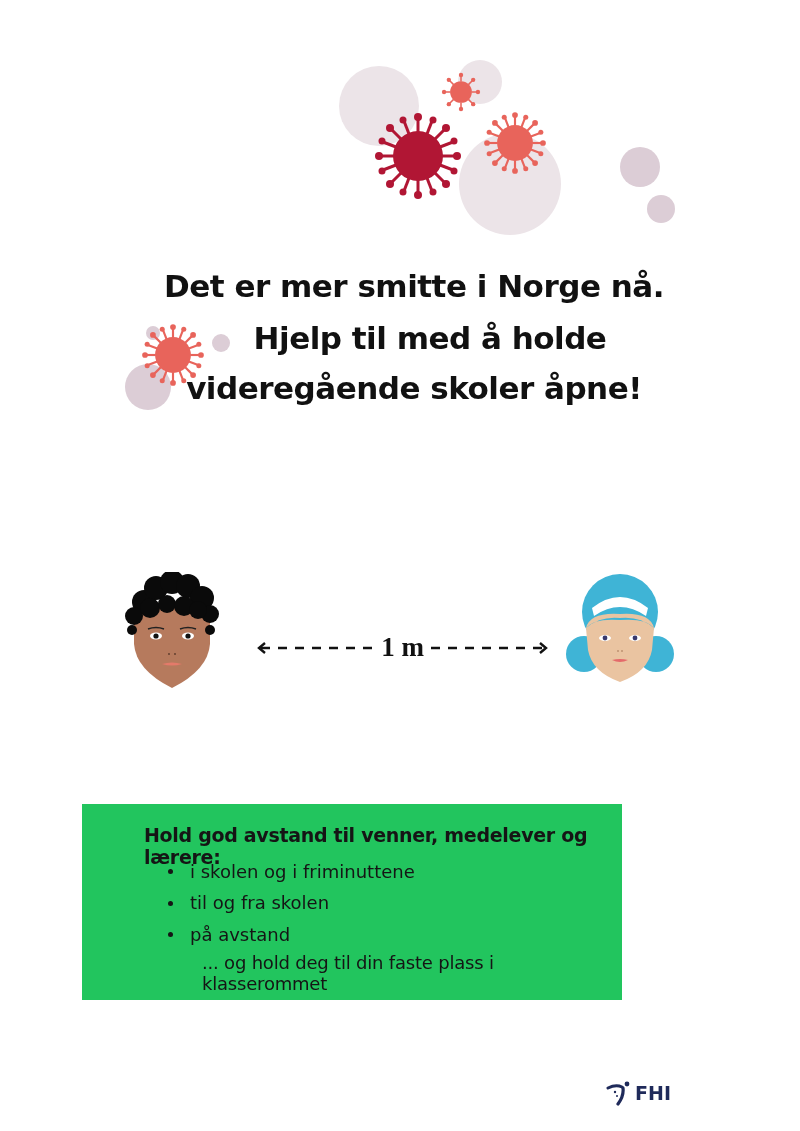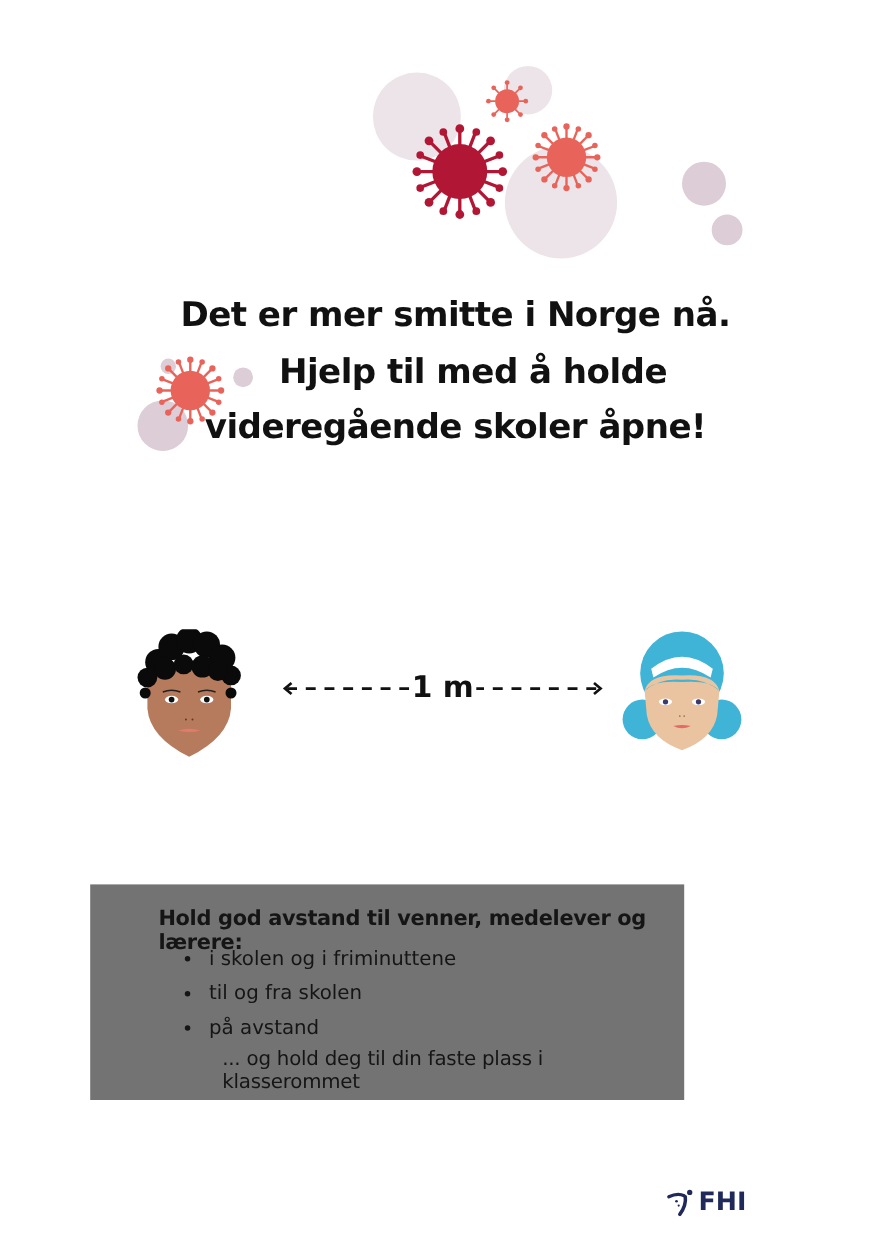--- a/index.html
+++ b/index.html
@@ -1,30 +1,30 @@
 <!DOCTYPE html>
 <html><head>
 <meta charset="utf-8">
 <style>
   html, body { margin: 0; padding: 0; background: #ffffff; }
   body { width: 800px; height: 1131px; position: relative; overflow: hidden; font-family: "DejaVu Sans", "Liberation Sans", sans-serif; }
   .abs { position: absolute; }
   .bubble { position: absolute; border-radius: 50%; }
   .title { position: absolute; left: 0; width: 800px; text-align: center; font-weight: bold; font-size: 31px; color: #111111; letter-spacing: -0.5px; }
-  .distance { position: absolute; left: 255px; top: 606px; width: 295px; height: 40px; }
+  .distance { position: absolute; left: 255px; top: 628px; width: 295px; height: 40px; font-family: Liberation Serif, serif; }
   .dist-label { position: absolute; left: 0; width: 100%; top: 4px; text-align: center; font-size: 27px; font-weight: bold; color: #111; }
   .dist-label span { background: #fff; padding: 0 2px; }
-  .info-box { position: absolute; left: 82px; top: 804px; width: 540px; height: 196px; background: #737373; }
+  .info-box { position: absolute; left: 82px; top: 804px; width: 540px; height: 196px; background: #22c55e; }
   .info-heading { position: absolute; left: 62px; top: 20px; font-size: 19px; font-weight: bold; color: #151515; letter-spacing: -0.3px; }
   .info-list { position: absolute; left: 86px; top: 52px; margin: 0; padding: 0; list-style: none; }
   .info-list li { font-size: 18px; color: #151515; height: 31.5px; line-height: 26px; display: flex; align-items: center; }
   .info-list li .dot { display: inline-block; width: 5px; height: 5px; border-radius: 50%; background: #151515; margin-right: 17px; }
   .info-footer { position: absolute; left: 94px; top: 148px; font-size: 18px; color: #151515; letter-spacing: -0.2px; margin-left: 26px; }
   .logo { position: absolute; left: 606px; top: 1080px; display: flex; align-items: center; }
-  .logo-text { font-size: 23px; font-weight: bold; color: #1f2a5a; margin-left: 3px; letter-spacing: 0px; }
+  .logo-text { font-size: 19px; font-weight: bold; color: #1f2a5a; margin-left: 3px; letter-spacing: 0px; }
 </style>
 </head>
 <body>
 
 <div class="bubble" style="left:339px;top:66px;width:80px;height:80px;background:#ece4e8;"></div>
 <div class="bubble" style="left:458px;top:60px;width:44px;height:44px;background:#ece4e8;"></div>
 <div class="bubble" style="left:459px;top:133px;width:102px;height:102px;background:#ece4e8;"></div>
 <div class="bubble" style="left:620px;top:147px;width:40px;height:40px;background:#dccdd6;"></div>
 <div class="bubble" style="left:647px;top:195px;width:28px;height:28px;background:#dccdd6;"></div>
 

